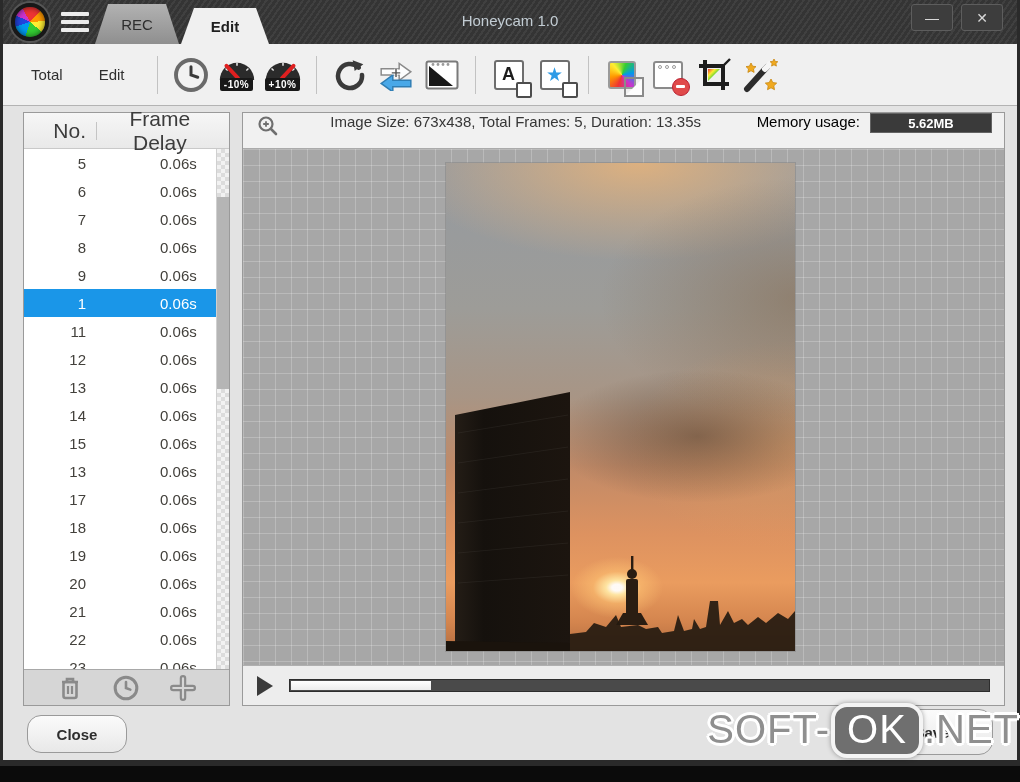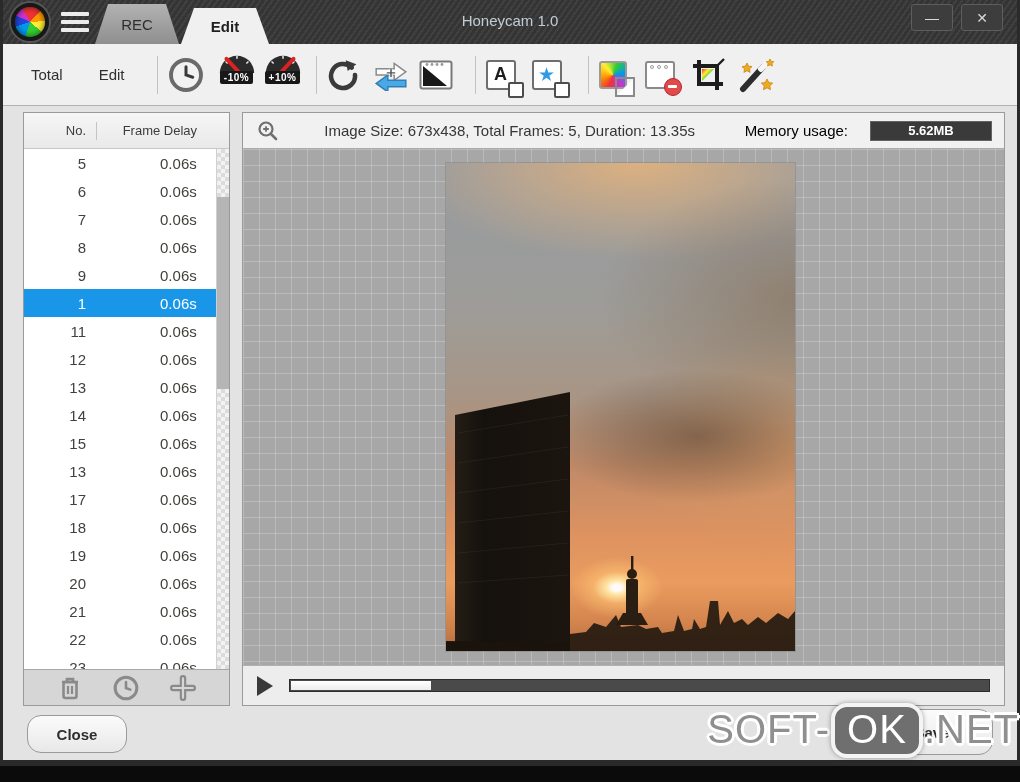--- a/index.html
+++ b/index.html
@@ -21,21 +21,21 @@
   .tab.edit { background:#f0f0f0; color:#1f1f1f; font-weight:bold; height:36px; width:88px; }
   .win-title { position:absolute; left:0; right:0; top:12px; text-align:center; font-size:15px; color:#c2ccd3; pointer-events:none; }
   .win-btns { position:absolute; right:14px; top:4px; display:flex; gap:8px; }
   .win-btn { width:42px; height:27px; background:#3d3d3d; border:1px solid #5d5d5d; border-radius:3px; color:#d8d8d8;
              display:flex; align-items:center; justify-content:center; font-size:14px; cursor:pointer; }
 
   
   .toolbar { height:62px; background:#f0f0f0; border-bottom:1px solid #b3b3b3; display:flex; align-items:center; padding:0 14px; }
   .menu-item { font-size:15px; color:#2f2f2f; padding:8px 14px; margin-right:8px; cursor:pointer; }
   .tsep { width:1px; height:38px; background:#c2c2c2; margin:0 10px; }
-  .tool { width:46px; height:46px; display:flex; align-items:center; cursor:pointer; position:relative; }
+  .tool { width:46px; height:46px; display:flex; align-items:center; justify-content:center; cursor:pointer; position:relative; }
 
   .clock-face { width:36px; height:36px; }
   .speedo { display:flex; flex-direction:column; align-items:center; width:46px; }
   .speedo svg { width:40px; height:21px; }
   .speedo-label { font-size:10px; font-weight:bold; color:#fff; background:#181818; padding:0 4px; border-radius:2px; line-height:13px; letter-spacing:.5px; margin-top:-2px; }
 
   .boxed { position:relative; width:30px; height:30px; background:#fff; border:2px solid #6e6e6e; border-radius:3px; display:flex; align-items:center; justify-content:center; }
   .boxed .glyph-a { font-size:18px; font-weight:bold; color:#1d1d1d; }
   .boxed .glyph-star { font-size:19px; color:#2e9be6; line-height:1; }
   .mini-square { position:absolute; right:-10px; bottom:-10px; width:16px; height:16px; background:#fff; border:2px solid #4d4d4d; border-radius:2px; }
@@ -46,38 +46,38 @@
   .film-dots { position:absolute; top:2px; left:3px; display:flex; gap:3px; }
   .film-dots i { width:4px; height:4px; border:1px solid #9a9a9a; border-radius:50%; display:block; }
   .red-badge { position:absolute; right:-9px; bottom:-9px; width:18px; height:18px; border-radius:50%; background:#e04a4a; border:1px solid #b23; display:flex; align-items:center; justify-content:center; }
   .red-badge i { width:9px; height:3px; background:#fff; display:block; border-radius:1px; }
   .arrow-se { position:absolute; right:-8px; bottom:-8px; width:0; height:0; border-left:8px solid transparent; border-top:8px solid transparent; border-right:8px solid #fdfdfd; border-bottom:8px solid #fdfdfd; outline:2px solid #8a8a8a; transform:rotate(0deg); }
 
   
   .content { position:relative; height:600px; padding:6px 12px 0 20px; display:flex; gap:12px; }
 
   .frames-panel { width:208px; height:594px; background:#fff; border:1px solid #9a9a9a; display:flex; flex-direction:column; }
-  .ftable-head { height:36px; background:linear-gradient(#f6f6f6,#e9e9e9); border-bottom:1px solid #c9c9c9; display:flex; align-items:center; font-size:13px; color:#3c3c3c; }
+  .ftable-head { height:36px; background:linear-gradient(#f6f6f6,#e9e9e9); border-bottom:1px solid #c9c9c9; display:flex; align-items:center; font-size:21px; color:#3c3c3c; }
   .ftable-head .h-no { width:62px; text-align:right; }
   .ftable-head .h-div { width:1px; height:18px; background:#c4c4c4; margin:0 8px 0 10px; }
   .ftable-head .h-delay { flex:1; text-align:center; padding-right:14px; }
   .ftable-body { position:relative; flex:1; overflow:hidden; }
   .frow { height:28px; display:flex; align-items:center; font-size:15px; color:#43413c; }
   .frow .c-no { width:62px; text-align:right; }
   .frow .c-delay { flex:1; text-align:right; padding-right:32px; }
   .frow.selected { background:#1a96e8; color:#fff; }
   .vscroll { position:absolute; top:0; right:0; width:13px; height:100%; border-left:1px solid #d0d0d0;
              background-image:linear-gradient(45deg,#dcdcdc 25%,transparent 25%,transparent 75%,#dcdcdc 75%),linear-gradient(45deg,#dcdcdc 25%,transparent 25%,transparent 75%,#dcdcdc 75%);
              background-size:8px 8px; background-position:0 0,4px 4px; background-color:#f2f2f2; }
   .vthumb { position:absolute; left:0; width:12px; top:48px; height:192px; background:#b5b5b5; }
   .frame-actions { height:36px; background:#d6d6d6; border-top:1px solid #a8a8a8; display:flex; align-items:center; justify-content:space-around; padding:0 18px; }
   .fa-btn { width:30px; height:26px; display:flex; align-items:center; justify-content:center; cursor:pointer; }
 
   .preview-panel { width:768px; height:594px; border:1px solid #9a9a9a; display:flex; flex-direction:column; background:#a7a7a7; }
-  .info-bar { height:36px; background:#f1f1f1; border-bottom:1px solid #ababab; display:flex; align-items:center; padding:0 12px;gap:12px; }
+  .info-bar { height:36px; background:#f1f1f1; border-bottom:1px solid #ababab; display:flex; align-items:flex-start; padding:0 12px; }
   .zoom-btn { width:26px; height:26px; display:flex; align-items:center; justify-content:center; cursor:pointer; }
   .info-text { flex:1; text-align:center; font-size:15px; color:#363636; white-space:nowrap; overflow:hidden; }
   .mem-label { font-size:15px; color:#000000; margin:0 10px 0 6px; white-space:nowrap; }
   .mem-badge { width:122px; height:20px; background:#3a3a3a; border:1px solid #636363; color:#fff; font-size:13px; font-weight:bold; display:flex; align-items:center; justify-content:center; }
 
   .canvas { position:relative; flex:1; background-color:#a7a7a7;
             background-image:linear-gradient(rgba(255,255,255,.22) 1px,transparent 1px),linear-gradient(90deg,rgba(255,255,255,.22) 1px,transparent 1px);
             background-size:16px 16px; overflow:hidden; }
   .photo { position:absolute; left:203px; top:14px; width:349px; height:488px;
      background:

